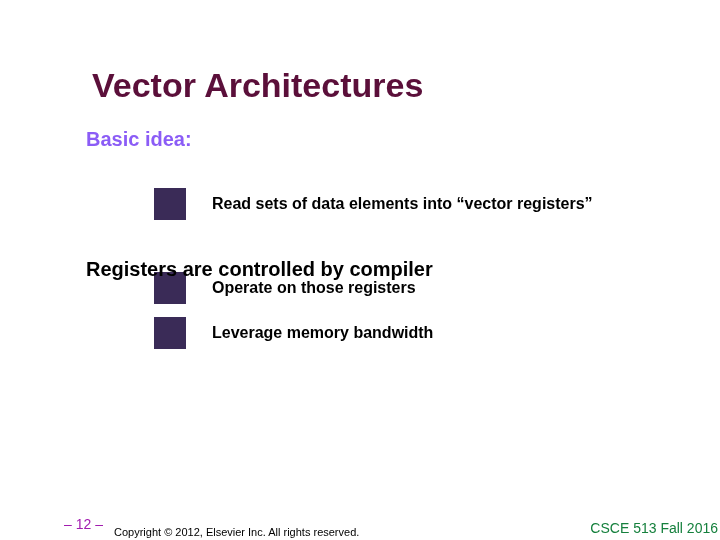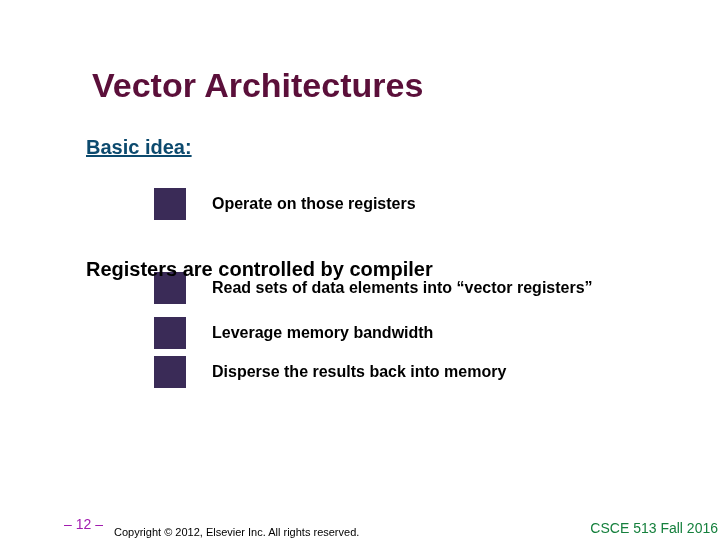--- a/index.html
+++ b/index.html
@@ -10,21 +10,21 @@
     position: absolute; top: 0; left: 690px; width: 28px; height: 170px;
     background: #d9d9d9;
     display: flex; align-items: center; justify-content: center;
   }
   .side-label .txt {
     writing-mode: vertical-rl;
     font-size: 13px; font-weight: bold;
     color: #0d0d66;
     white-space: nowrap;
   }
-  .section1 { position: absolute; top: 88px; left: 38px; font-size: 20px; font-weight: bold; color: #0c4a6e; text-decoration: underline; }
+  .section1 { position: absolute; top: 80px; left: 38px; font-size: 20px; font-weight: bold; color: #8b5cf6; }
   .list1 { position: absolute; top: 115px; left: 90px; }
   .section2 { position: absolute; top: 210px; left: 38px; font-size: 20px; font-weight: bold; color: #000; }
   .list2 { position: absolute; top: 244px; left: 90px; }
   .bullet-row { display: flex; align-items: center; margin-bottom: 2px; }
   .sq { width: 9px; height: 9px; background: #3a2b57; flex: 0 0 auto; margin-right: 10px; }
   .btext { font-size: 16px; font-weight: bold; color: #000; }
   .footer { position: absolute; bottom: 18px; left: 0; width: 720px; }
   .pagenum { position: absolute; left: 16px; bottom: 6px; font-size: 14px; color: #a21caf; }
   .copy { position: absolute; left: 66px; bottom: 0; font-size: 11px; font-weight: normal; color: #000; }
   .course { position: absolute; right: 18px; bottom: 2px; font-size: 14px; color: #15803d; }
@@ -37,29 +37,25 @@
   <div class="title">Vector Architectures</div>
 
   <div class="side-label">
     <div class="txt">Vector Architectures</div>
   </div>
 
   <div class="section1">Basic idea:</div>
   <div class="list1">
     <div class="bullet-row">
       <div class="sq"></div>
-      <div class="btext">Operate on those registers</div>
-    </div>
-    <div class="bullet-row">
-      <div class="sq"></div>
       <div class="btext">Read sets of data elements into “vector registers”</div>
     </div>
     <div class="bullet-row">
       <div class="sq"></div>
-      <div class="btext">Disperse the results back into memory</div>
+      <div class="btext">Operate on those registers</div>
     </div>
   </div>
 
   <div class="section2">Registers are controlled by compiler</div>
   <div class="list2">
     <div class="bullet-row">
       <div class="sq"></div>
       <div class="btext">Leverage memory bandwidth</div>
     </div>
   </div>

